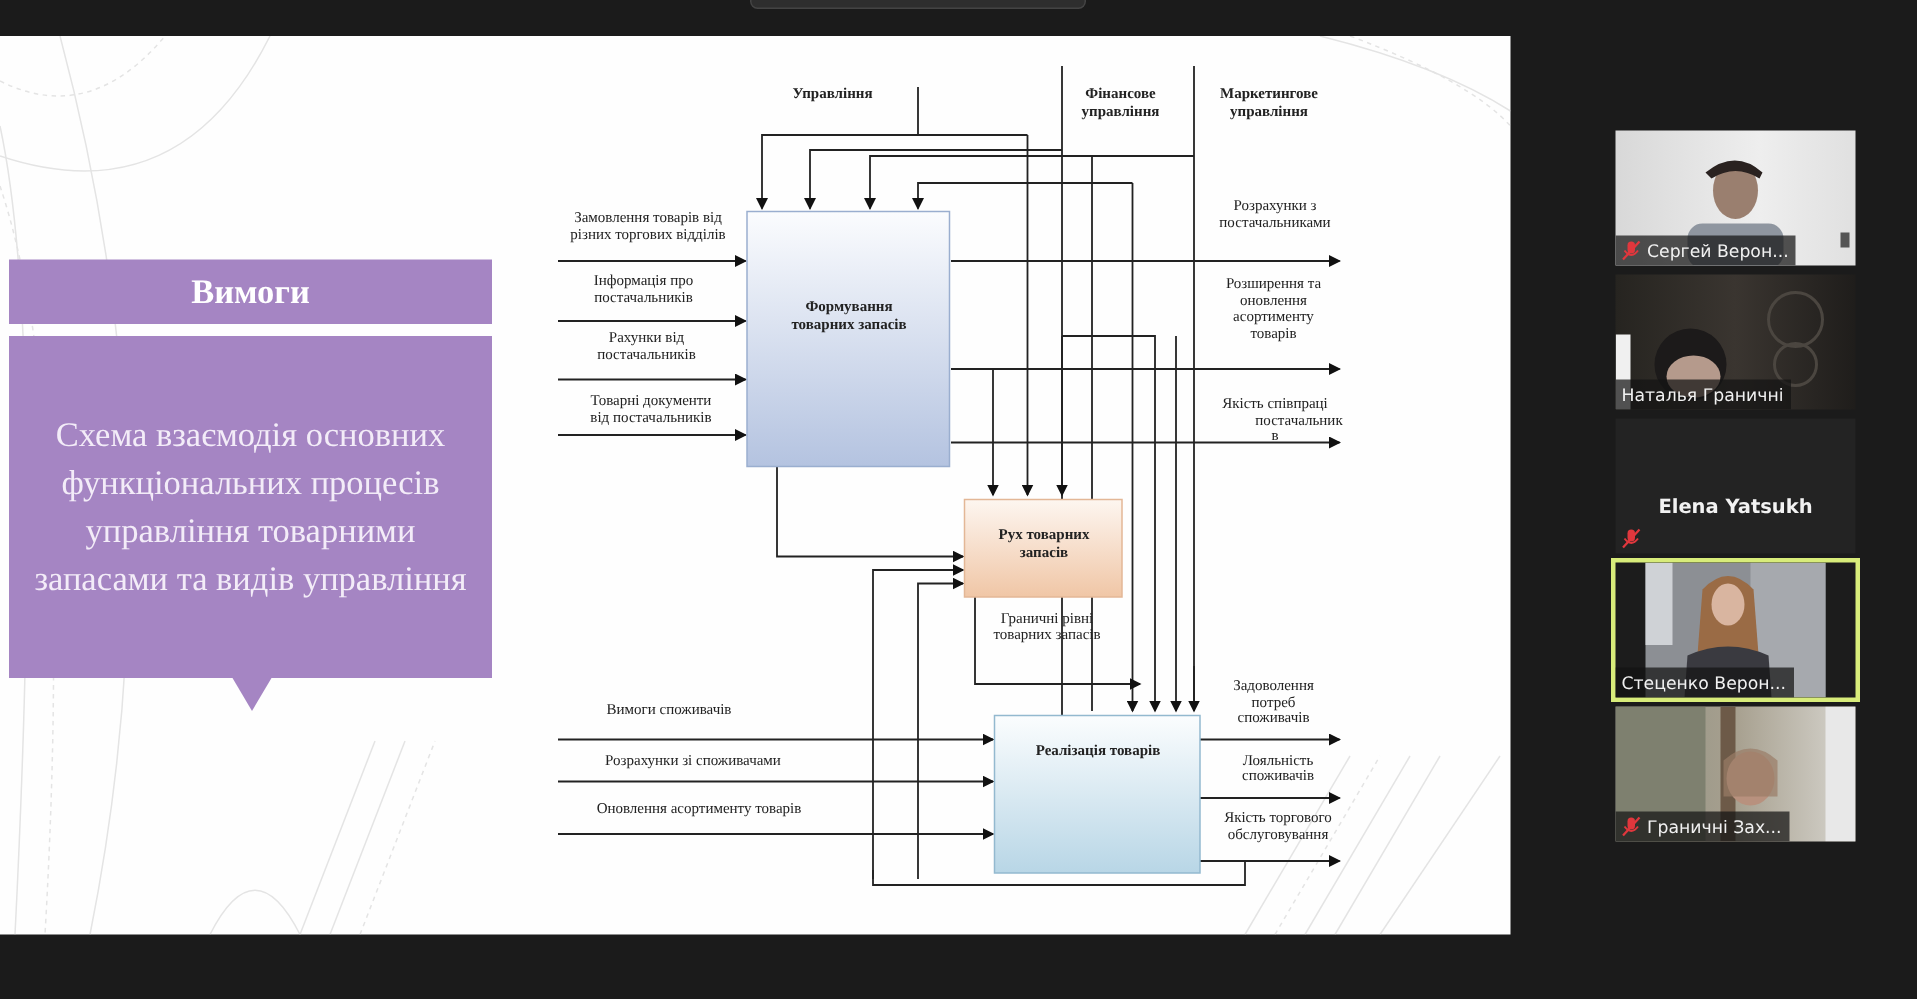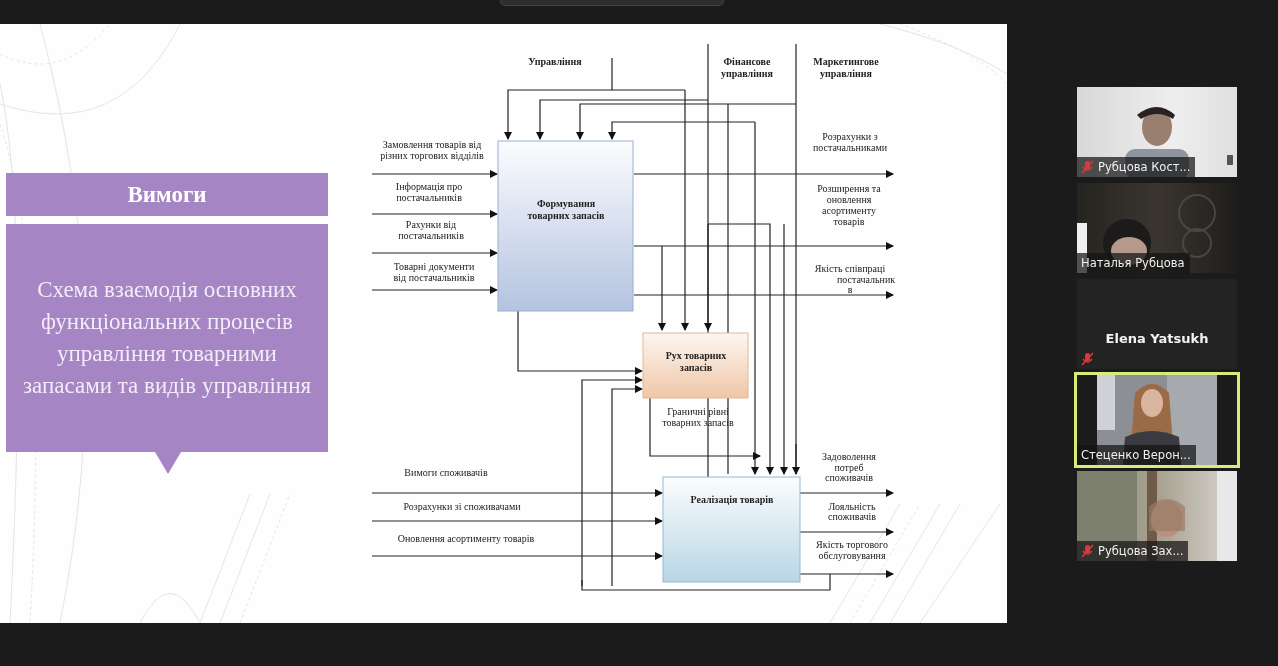--- a/index.html
+++ b/index.html
@@ -178,34 +178,34 @@
     <rect x="150" y="68" width="6" height="10" fill="#555"></rect>
   </svg>
   <div class="tile-name">
     <span class="mic">
       <svg width="13" height="14">
           <rect x="4" y="1" width="5" height="8" rx="2.5" fill="#e0373d"></rect>
           <path d="M2 7 Q6.5 13 11 7" stroke="#e0373d" fill="none" stroke-width="1.3"></path>
           <line x1="1" y1="13" x2="12" y2="1" stroke="#e0373d" stroke-width="1.5"></line>
         </svg>
     </span>
-    <span>Рубцова Кост...</span>
+    <span>Сергей Верон...</span>
   </div>
 </div>
 
 <div class="panel" style="top:183px; background:linear-gradient(90deg,#262420,#3a3530 50%,#1f1d1b);">
   <svg width="160" height="90">
     <circle cx="120" cy="30" r="18" fill="none" stroke="#4b4640" stroke-width="2"></circle>
     <circle cx="120" cy="60" r="14" fill="none" stroke="#4b4640" stroke-width="2"></circle>
     <ellipse cx="50" cy="60" rx="24" ry="24" fill="#1c1a1a"></ellipse>
     <ellipse cx="52" cy="68" rx="18" ry="14" fill="#b59a8c"></ellipse>
     <rect x="0" y="40" width="10" height="50" fill="#f0f0f0"></rect>
   </svg>
   <div class="tile-name">
-    <span>Наталья Рубцова</span>
+    <span>Наталья Граничні</span>
   </div>
 </div>
 
 <div class="panel" style="top:279px; background:#232323;">
   <div class="center-name">Elena Yatsukh</div>
   <div class="tile-name" style="background:transparent;">
     <span class="mic">
       <svg width="13" height="14">
           <rect x="4" y="1" width="5" height="8" rx="2.5" fill="#e0373d"></rect>
           <path d="M2 7 Q6.5 13 11 7" stroke="#e0373d" fill="none" stroke-width="1.3"></path>
@@ -238,15 +238,15 @@
     <path d="M72 36 Q90 20 108 36 L108 60 L72 60 z" fill="#9a7c66" opacity="0.7"></path>
   </svg>
   <div class="tile-name">
     <span class="mic">
       <svg width="13" height="14">
           <rect x="4" y="1" width="5" height="8" rx="2.5" fill="#e0373d"></rect>
           <path d="M2 7 Q6.5 13 11 7" stroke="#e0373d" fill="none" stroke-width="1.3"></path>
           <line x1="1" y1="13" x2="12" y2="1" stroke="#e0373d" stroke-width="1.5"></line>
         </svg>
     </span>
-    <span>Рубцова Зах...</span>
+    <span>Граничні Зах...</span>
   </div>
 </div>
 
 </body></html>

